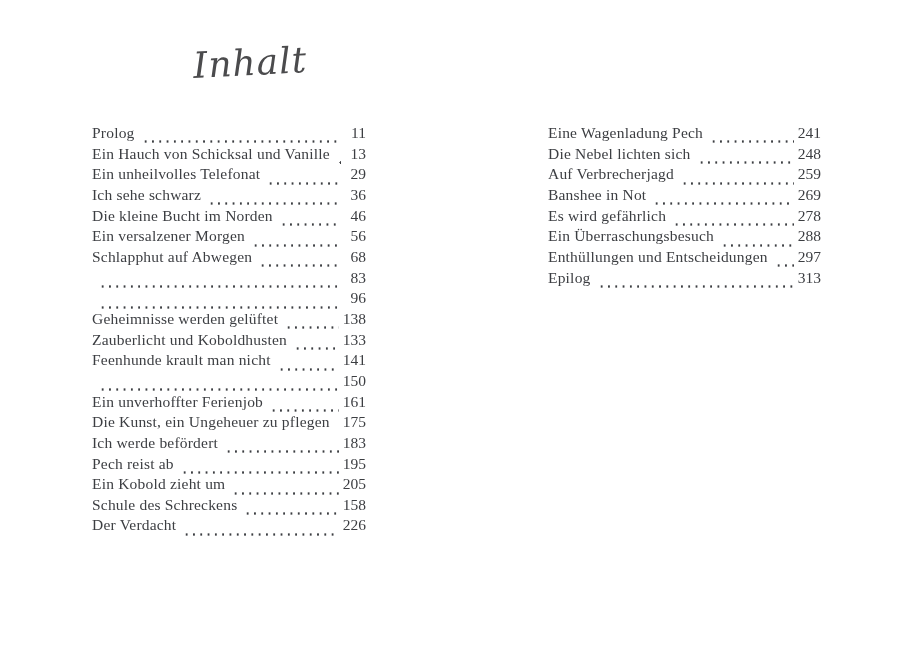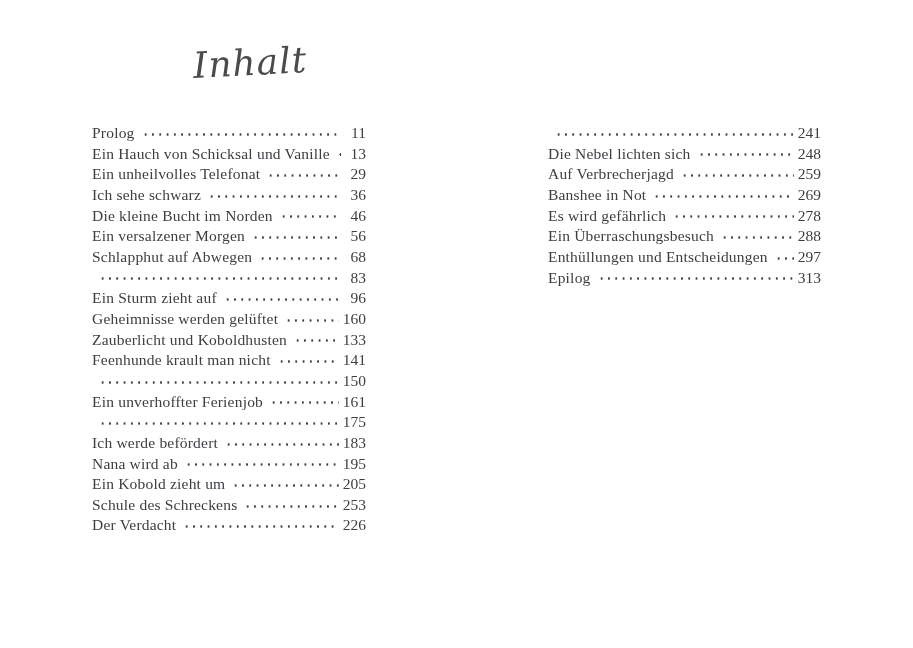--- a/index.html
+++ b/index.html
@@ -32,21 +32,21 @@
     top: 123px;
     display: flex;
     flex-direction: column;
     color: var(--text-color, #3c3e42);
     font-size: 15.5px;
   }
   .col-left  { left: 92px;  width: 274px; }
   .col-right { left: 548px; width: 273px; }
   .toc-entry {
     display: flex;
-    align-items: flex-start;
+    align-items: flex-end;
     height: 20.66px;
     line-height: 20.66px;
   }
   .entry-label {
     white-space: nowrap;
     letter-spacing: 0.2px;
   }
   .dot-leader {
     flex: 1 1 auto;
     height: 13px;
@@ -112,30 +112,29 @@
         <span class="dot-leader"></span>
         <span class="entry-page">68</span>
       </div>
 
       <div class="toc-entry">
         <span class="dot-leader"></span>
         <span class="entry-page">83</span>
       </div>
 
       <div class="toc-entry">
-        <span class="entry-label">Ein Sturm zieht auf</span>
         <span class="dot-leader"></span>
         <span class="entry-page">96</span>
       </div>
 
 
       <div class="toc-entry">
         <span class="entry-label">Geheimnisse werden gelüftet</span>
         <span class="dot-leader"></span>
-        <span class="entry-page">160</span>
+        <span class="entry-page">138</span>
       </div>
 
       <div class="toc-entry">
         <span class="entry-label">Zauberlicht und Koboldhusten</span>
         <span class="dot-leader"></span>
         <span class="entry-page">133</span>
       </div>
 
       <div class="toc-entry">
         <span class="entry-label">Feenhunde krault man nicht</span>
@@ -148,58 +147,60 @@
         <span class="entry-page">150</span>
       </div>
 
       <div class="toc-entry">
         <span class="entry-label">Ein unverhoffter Ferienjob</span>
         <span class="dot-leader"></span>
         <span class="entry-page">161</span>
       </div>
 
       <div class="toc-entry">
+        <span class="entry-label">Die Kunst, ein Ungeheuer zu pflegen</span>
         <span class="dot-leader"></span>
         <span class="entry-page">175</span>
       </div>
 
       <div class="toc-entry">
         <span class="entry-label">Ich werde befördert</span>
         <span class="dot-leader"></span>
         <span class="entry-page">183</span>
       </div>
 
       <div class="toc-entry">
-        <span class="entry-label">Nana wird ab</span>
+        <span class="entry-label">Pech reist ab</span>
         <span class="dot-leader"></span>
         <span class="entry-page">195</span>
       </div>
 
       <div class="toc-entry">
         <span class="entry-label">Ein Kobold zieht um</span>
         <span class="dot-leader"></span>
         <span class="entry-page">205</span>
       </div>
 
       <div class="toc-entry">
         <span class="entry-label">Schule des Schreckens</span>
         <span class="dot-leader"></span>
-        <span class="entry-page">253</span>
+        <span class="entry-page">158</span>
       </div>
 
       <div class="toc-entry">
         <span class="entry-label">Der Verdacht</span>
         <span class="dot-leader"></span>
         <span class="entry-page">226</span>
       </div>
     </div>
 
   <div class="toc-column col-right">
 
       <div class="toc-entry">
+        <span class="entry-label">Eine Wagenladung Pech</span>
         <span class="dot-leader"></span>
         <span class="entry-page">241</span>
       </div>
 
       <div class="toc-entry">
         <span class="entry-label">Die Nebel lichten sich</span>
         <span class="dot-leader"></span>
         <span class="entry-page">248</span>
       </div>
 

